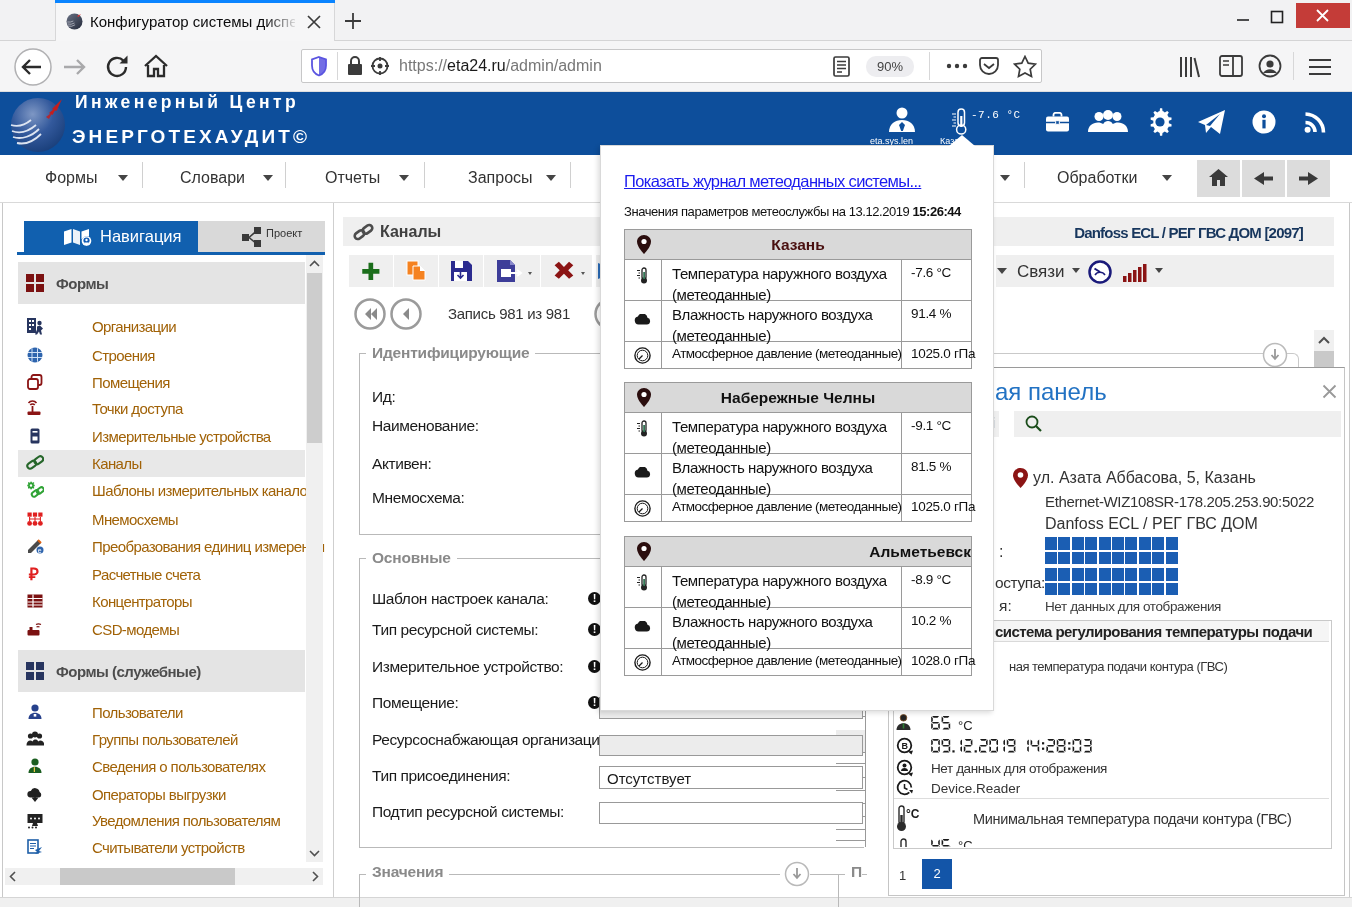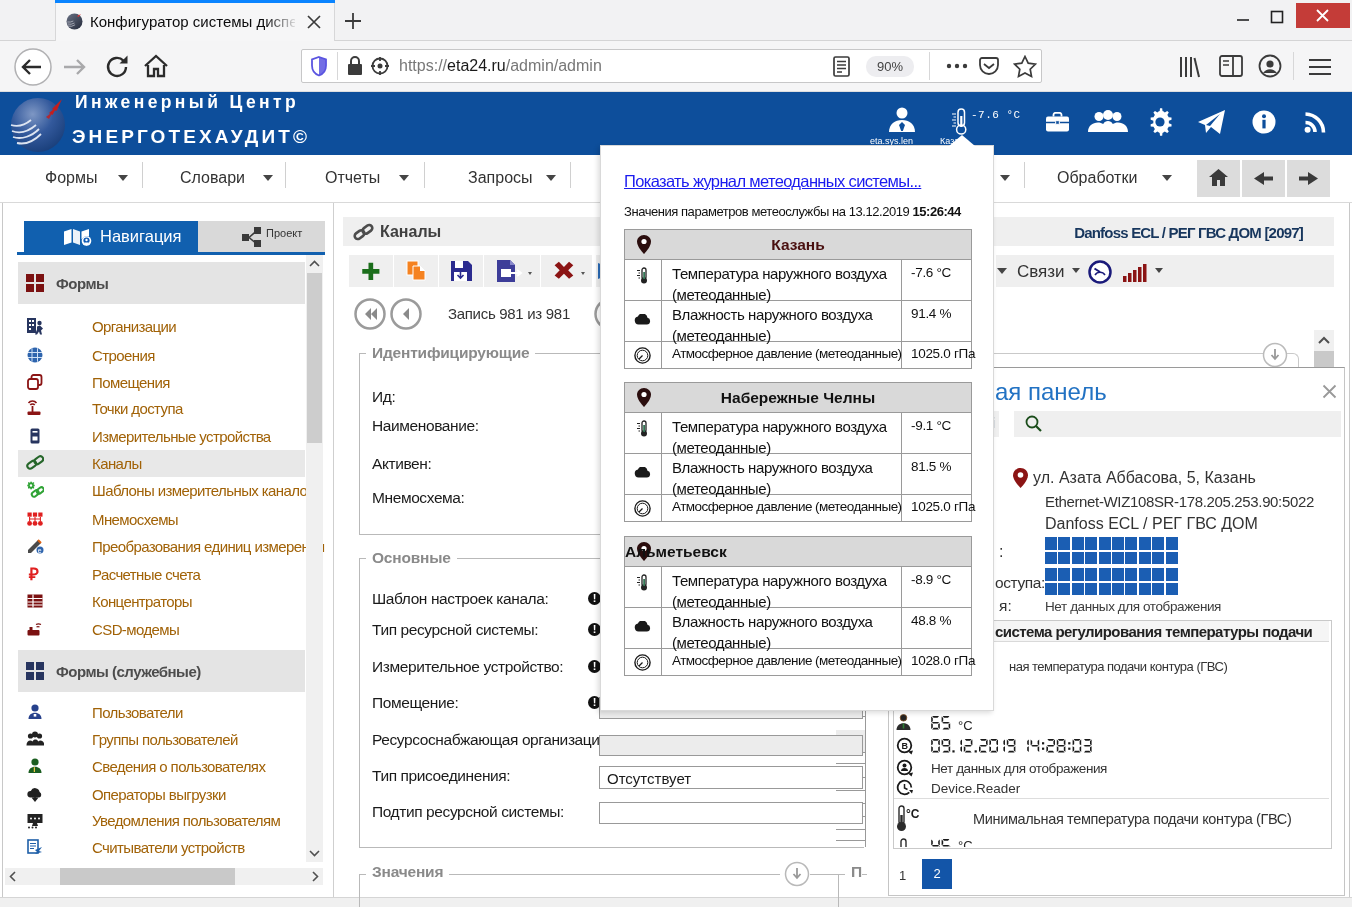--- a/index.html
+++ b/index.html
@@ -960,40 +960,40 @@
         <div style="position:absolute;left:48px;top:117px;width:245px;font-size:13.5px;letter-spacing:-0.55px;color:#111;white-space:nowrap">Атмосферное давление (метеоданные)</div>
         <div style="position:absolute;left:287px;top:117px;font-size:13.5px;letter-spacing:-0.3px;color:#111;white-space:nowrap">1025.0 гПа</div>
       </div>
 <div class="wtable" style="top:390px;height:141px">
         <div style="position:absolute;left:0;top:0;width:348px;height:140px;border:1px solid #9a9a9a;box-sizing:border-box"></div>
         <div style="position:absolute;left:1px;top:1px;width:346px;height:29px;background:#d9d9d9;border-bottom:1px solid #9a9a9a"></div>
         <div style="position:absolute;left:13px;top:6px"><svg width="14" height="19" viewBox="0 0 14 19">
             <path d="M7 0C3.1 0 0 3 0 6.7 0 11.8 7 19 7 19s7-7.2 7-12.3C14 3 10.9 0 7 0z" fill="#2b0e0e"></path>
             <circle cx="7" cy="6.5" r="2.6" fill="#fff"></circle>
           </svg></div>
-        <div style="position:absolute;left:1px;top:7px;width:346px;text-align:left;font-size:15.5px;font-weight:bold;color:#111">Альметьевск</div>
+        <div style="position:absolute;left:1px;top:7px;width:346px;text-align:right;font-size:15.5px;font-weight:bold;color:#111">Альметьевск</div>
         <div style="position:absolute;left:37px;top:30px;width:1px;height:110px;background:#9a9a9a"></div>
         <div style="position:absolute;left:277px;top:30px;width:1px;height:110px;background:#9a9a9a"></div>
         <div style="position:absolute;left:1px;top:71px;width:346px;height:1px;background:#9a9a9a"></div>
         <div style="position:absolute;left:1px;top:112px;width:346px;height:1px;background:#9a9a9a"></div>
         <div style="position:absolute;left:11px;top:38px"><svg width="15" height="17" viewBox="0 0 15 17">
             <rect x="7" y="1" width="4" height="11" rx="2" fill="#fff" stroke="#222" stroke-width="1.3"></rect>
             <circle cx="9" cy="13.5" r="3" fill="#222"></circle>
             <rect x="8.2" y="5" width="1.8" height="7" fill="#375"></rect>
             <g stroke="#222" stroke-width="1">
               <path d="M2 3.5h3M3.5 6h1.5M2 8.5h3M3.5 11h1.5"></path>
             </g>
           </svg></div>
         <div style="position:absolute;left:48px;top:35px;width:232px;font-size:15px;letter-spacing:-0.4px;line-height:20.5px;color:#111">Температура наружного воздуха<br>(метеоданные)</div>
         <div style="position:absolute;left:287px;top:36px;font-size:13.5px;letter-spacing:-0.3px;color:#111;white-space:nowrap">-8.9 °C</div>
         <div style="position:absolute;left:10px;top:82px"><svg width="17" height="11" viewBox="0 0 17 11">
             <path d="M4.5 10.5a4 4 0 01-.6-7.9 5 5 0 019.6 1.2 3.4 3.4 0 01-.6 6.7z" fill="#1a1a1a"></path>
           </svg></div>
         <div style="position:absolute;left:48px;top:76px;width:232px;font-size:15px;letter-spacing:-0.4px;line-height:20.5px;color:#111">Влажность наружного воздуха<br>(метеоданные)</div>
-        <div style="position:absolute;left:287px;top:77px;font-size:13.5px;letter-spacing:-0.3px;color:#111;white-space:nowrap">48.8 %</div>
+        <div style="position:absolute;left:287px;top:77px;font-size:13.5px;letter-spacing:-0.3px;color:#111;white-space:nowrap">10.2 %</div>
         <div style="position:absolute;left:10px;top:118px"><svg width="17" height="17" viewBox="0 0 17 17">
             <circle cx="8.5" cy="8.5" r="7.6" fill="none" stroke="#1a1a1a" stroke-width="1.4"></circle>
             <circle cx="8.5" cy="8.5" r="5.3" fill="none" stroke="#1a1a1a" stroke-width="1"></circle>
             <path d="M8.5 8.5L5 12" stroke="#1a1a1a" stroke-width="1.3"></path>
           </svg></div>
         <div style="position:absolute;left:48px;top:117px;width:245px;font-size:13.5px;letter-spacing:-0.55px;color:#111;white-space:nowrap">Атмосферное давление (метеоданные)</div>
         <div style="position:absolute;left:287px;top:117px;font-size:13.5px;letter-spacing:-0.3px;color:#111;white-space:nowrap">1028.0 гПа</div>
       </div>
 </div>
 <div class="abs" id="notch"></div>

